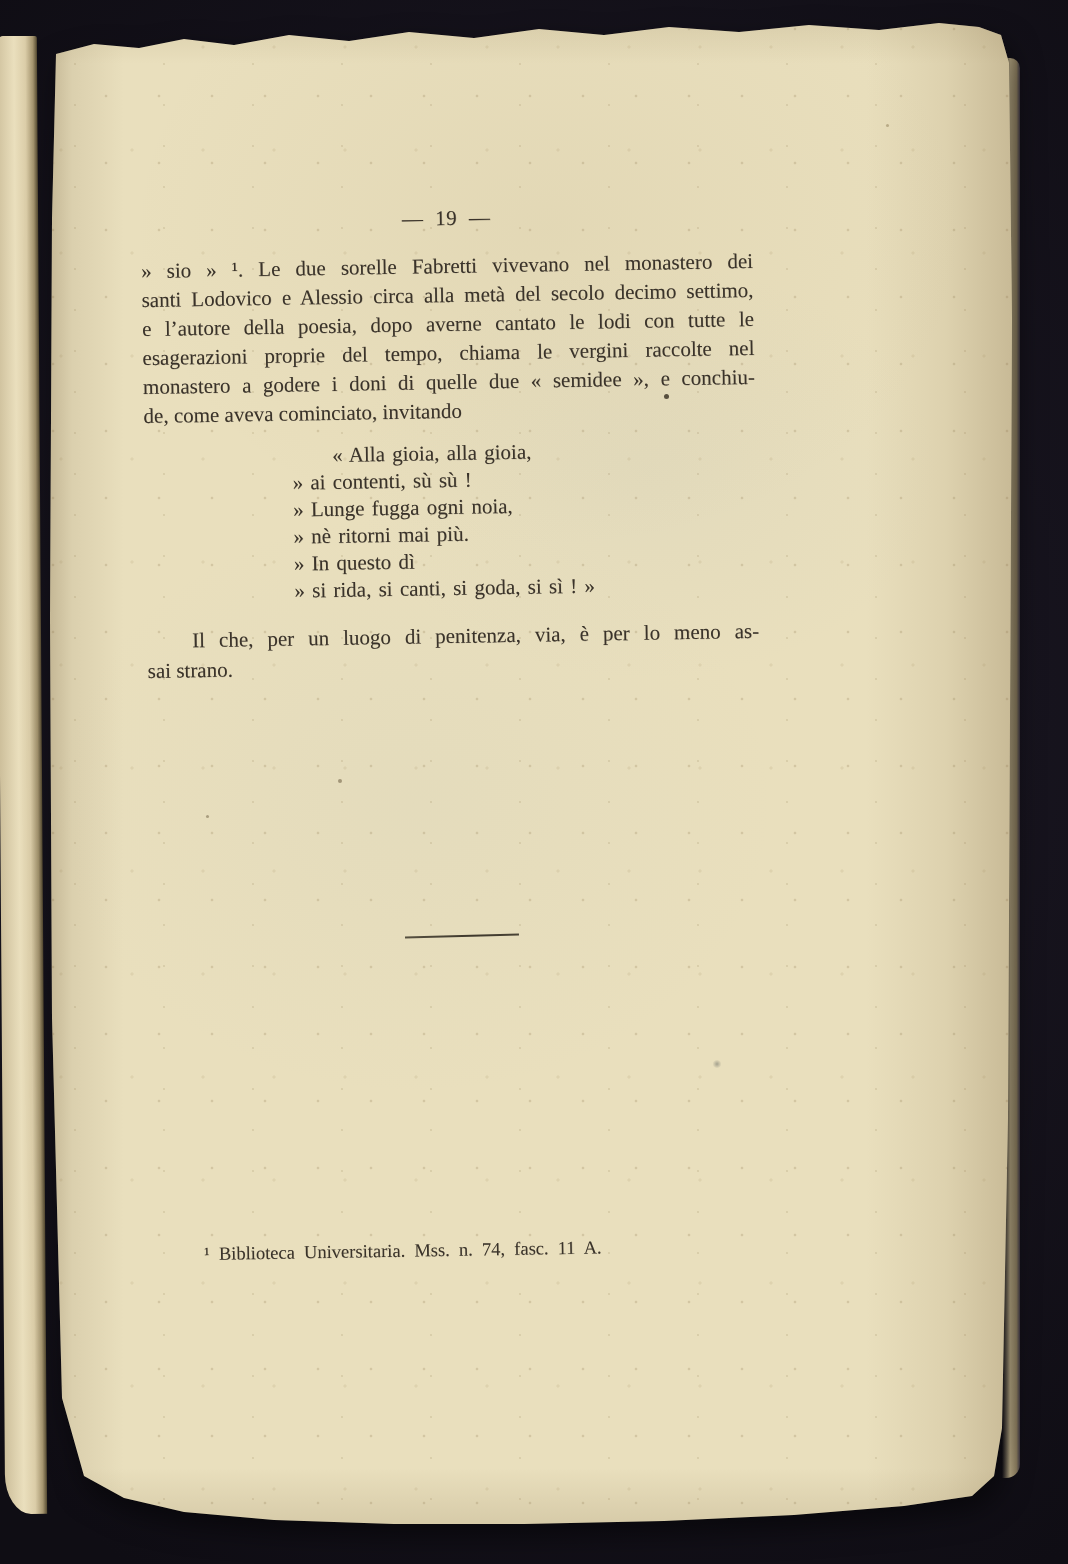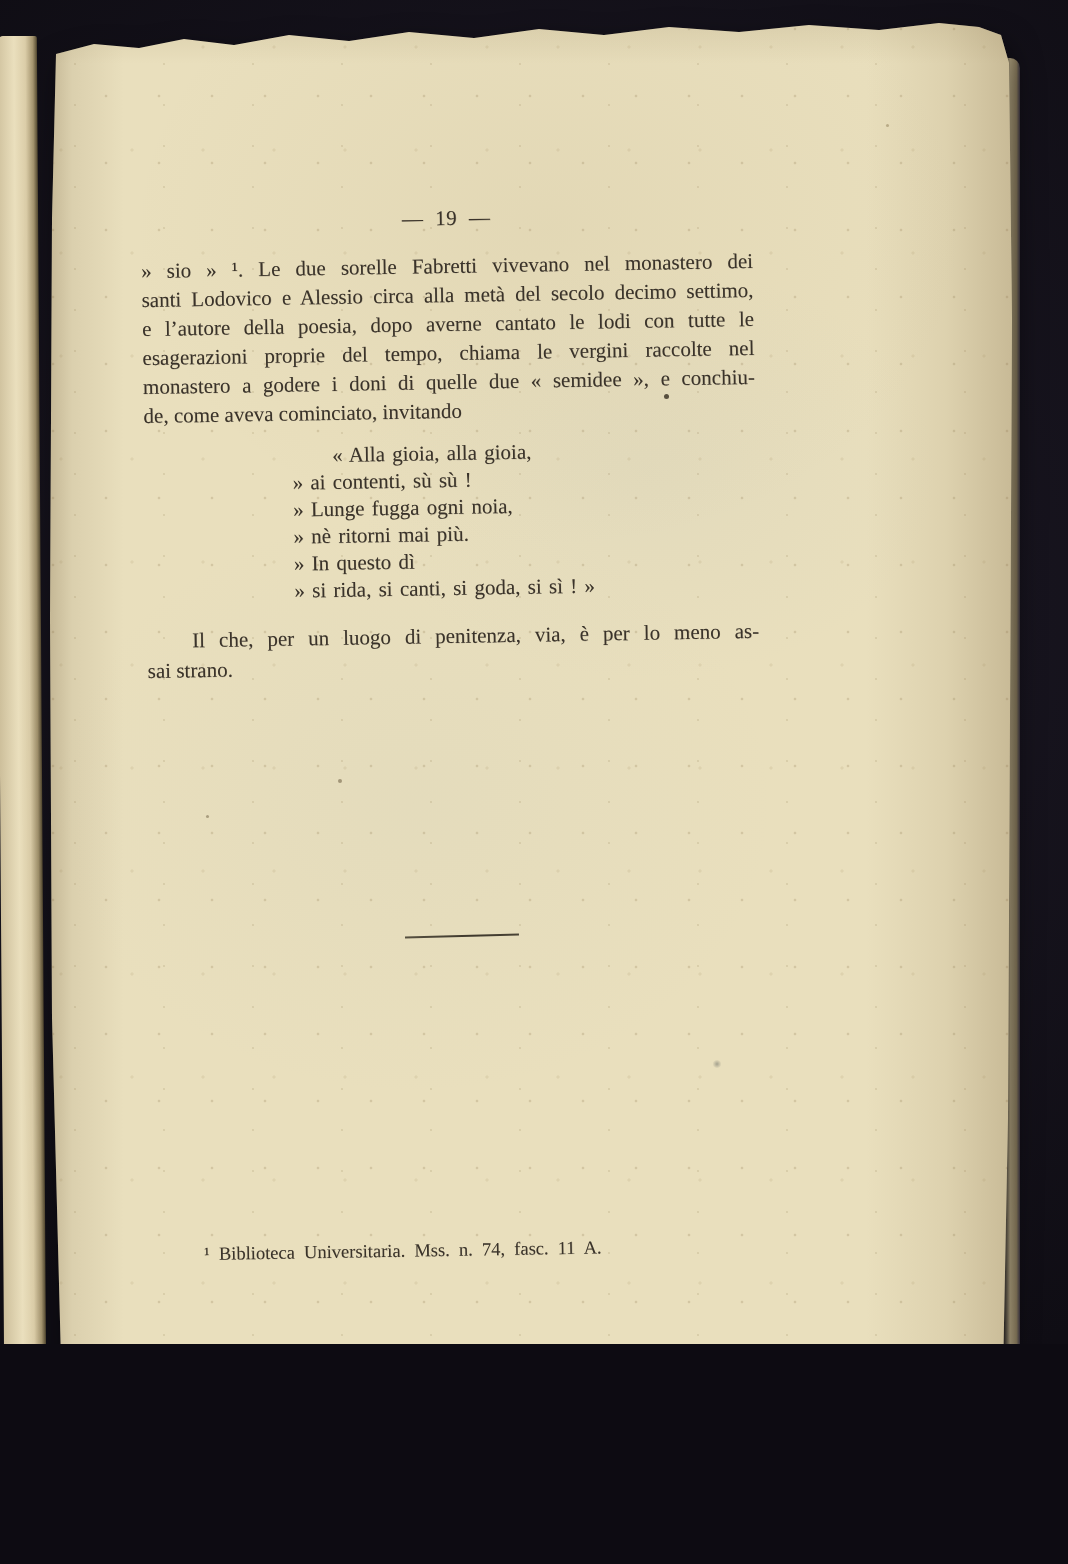--- a/index.html
+++ b/index.html
@@ -1,17 +1,17 @@
 <!DOCTYPE html>
 <html style="--paper: #e9dfbd; --ink: #3a332a;"><head>
 <meta charset="utf-8">
 <style>
   html,body { margin:0; padding:0; background:#0d0b12; }
   .scene {
-    position:relative; width:1068px; height:1344px; overflow:hidden;
+    position:relative; width:1068px; height:1564px; overflow:hidden;
     background: radial-gradient(90% 70% at 55% 45%, #1e1a27, #0f0d14 92%);
     font-family:"Liberation Serif", "DejaVu Serif", serif;
   }
   
   .prev-page {
     position:absolute; left:0; top:36px; width:42px; height:1478px;
     background: linear-gradient(to right, #cdbf9b, #eadfbd 45%, #dbcda8 72%, #a5956f 90%, #554a31);
     border-radius: 8px 2px 0 26px / 14px 2px 0 40px;
     transform: rotate(-0.4deg);
   }

